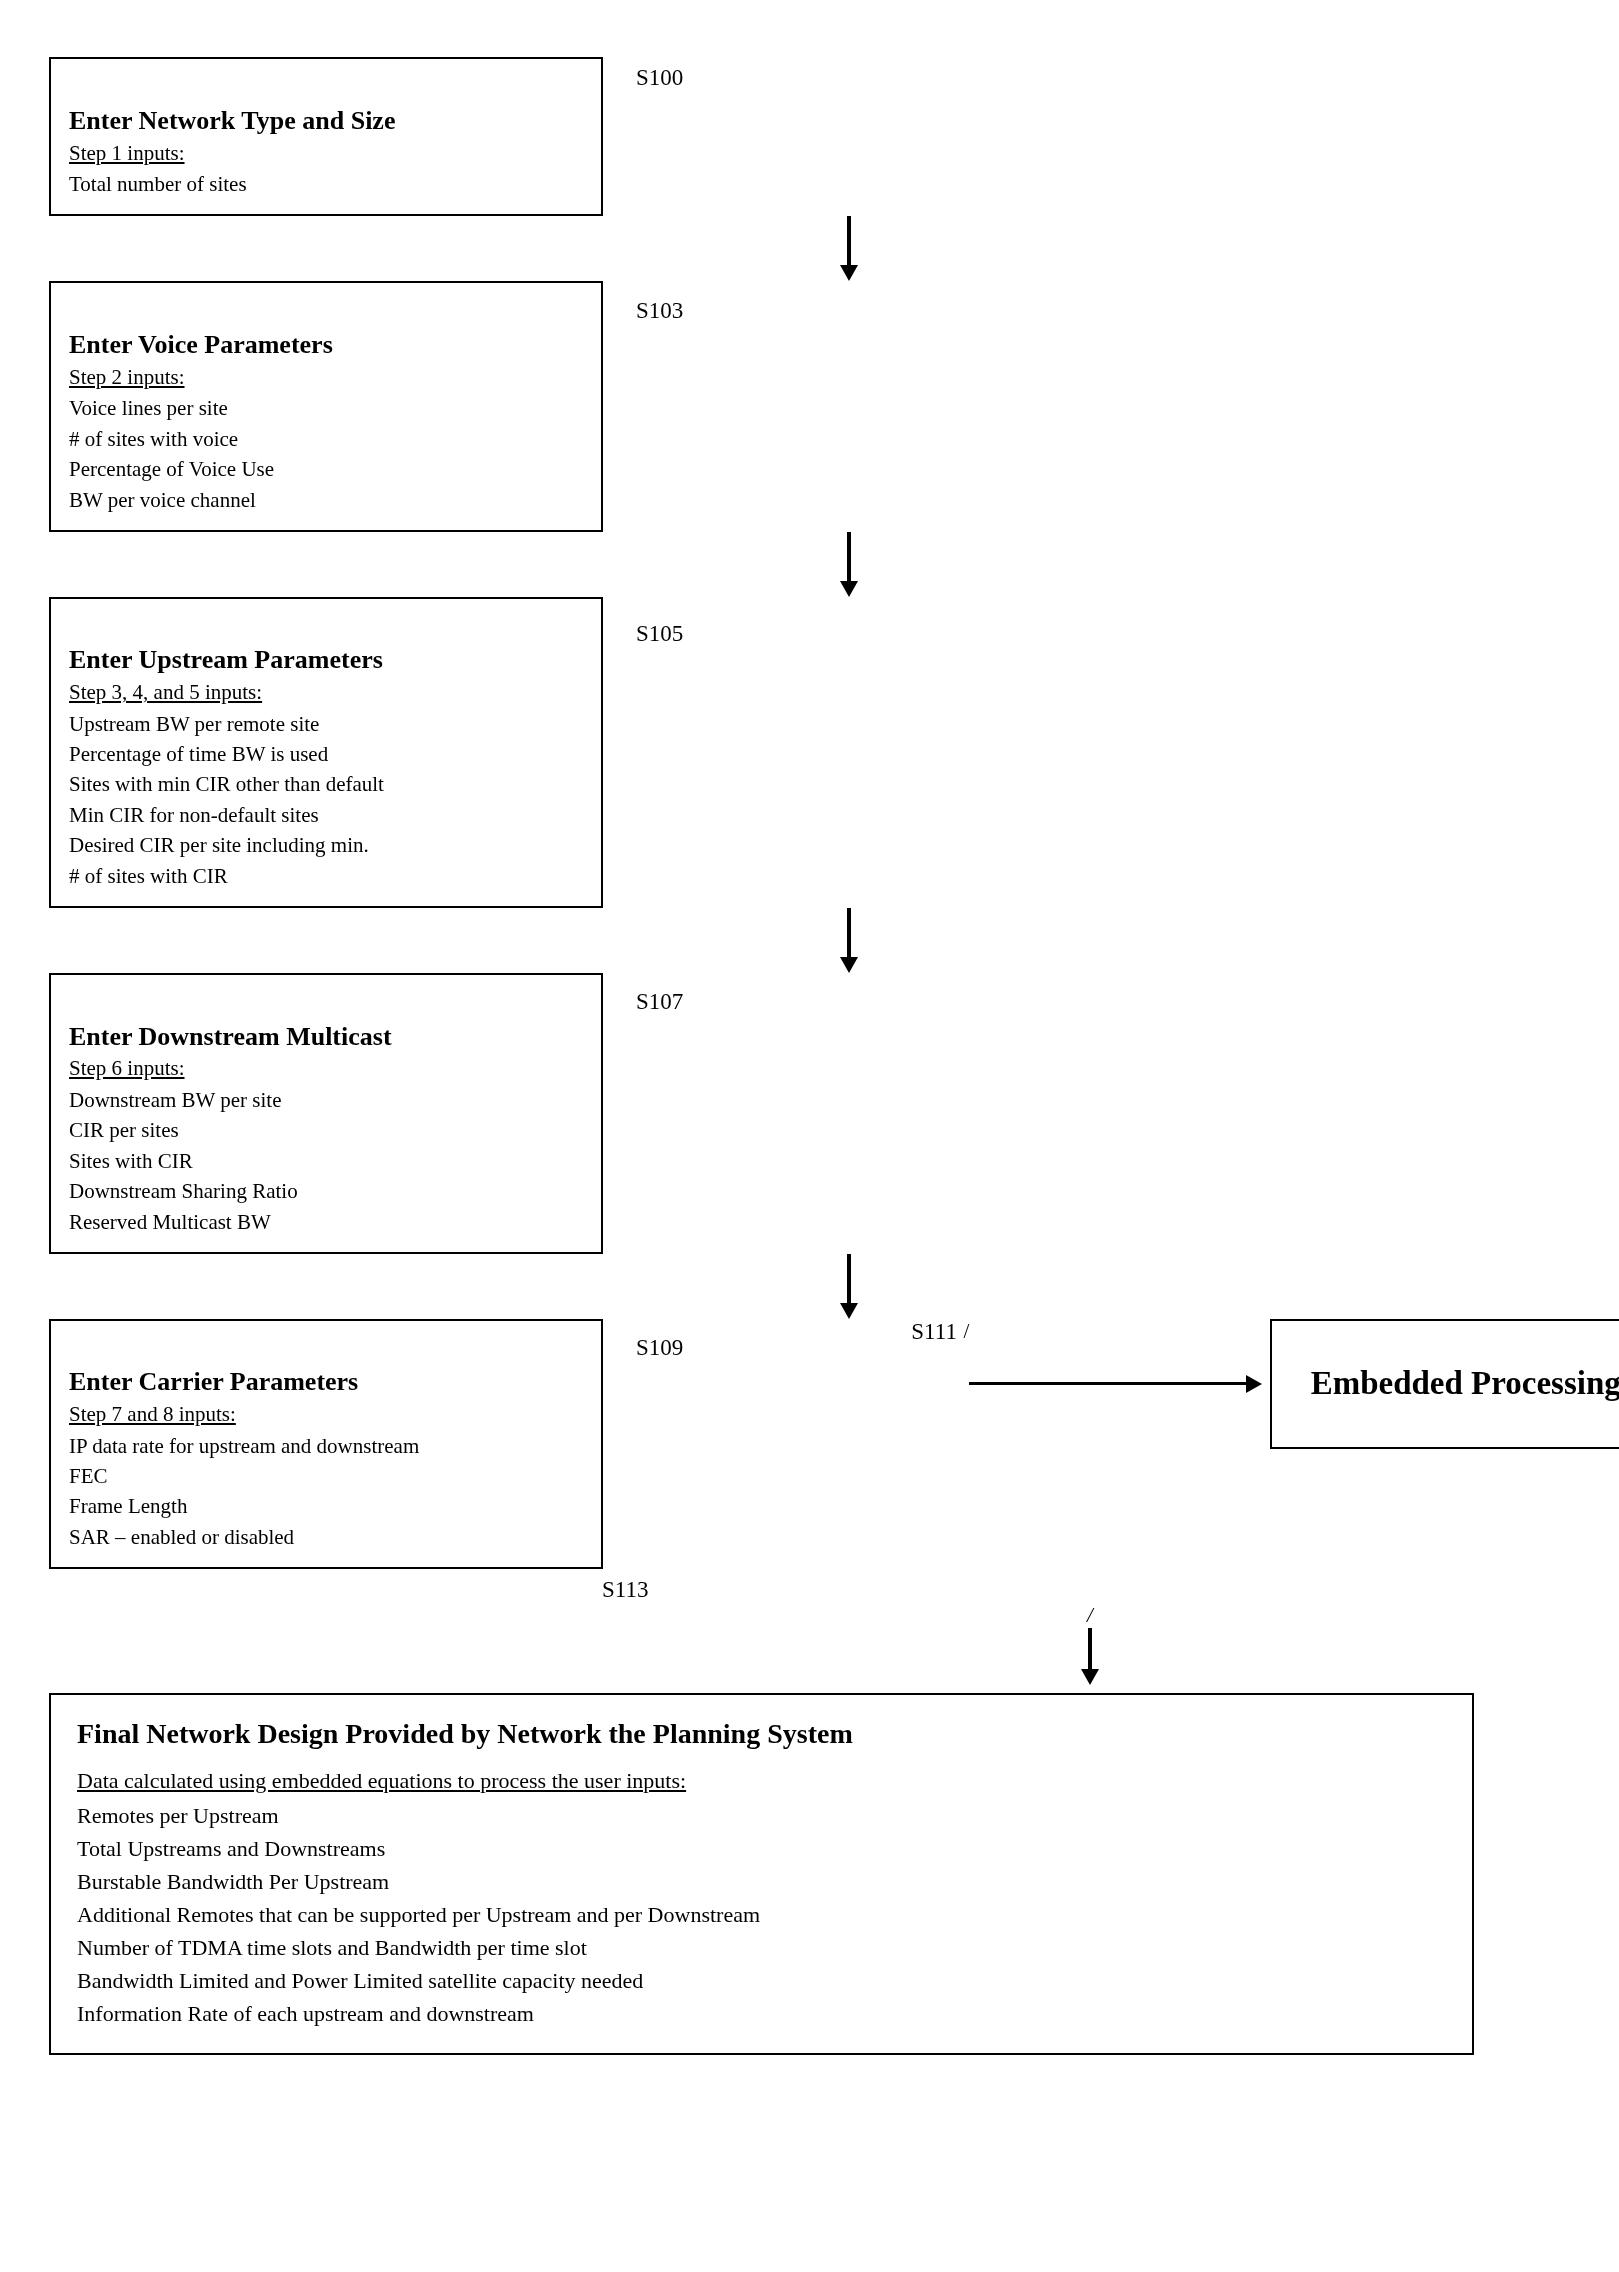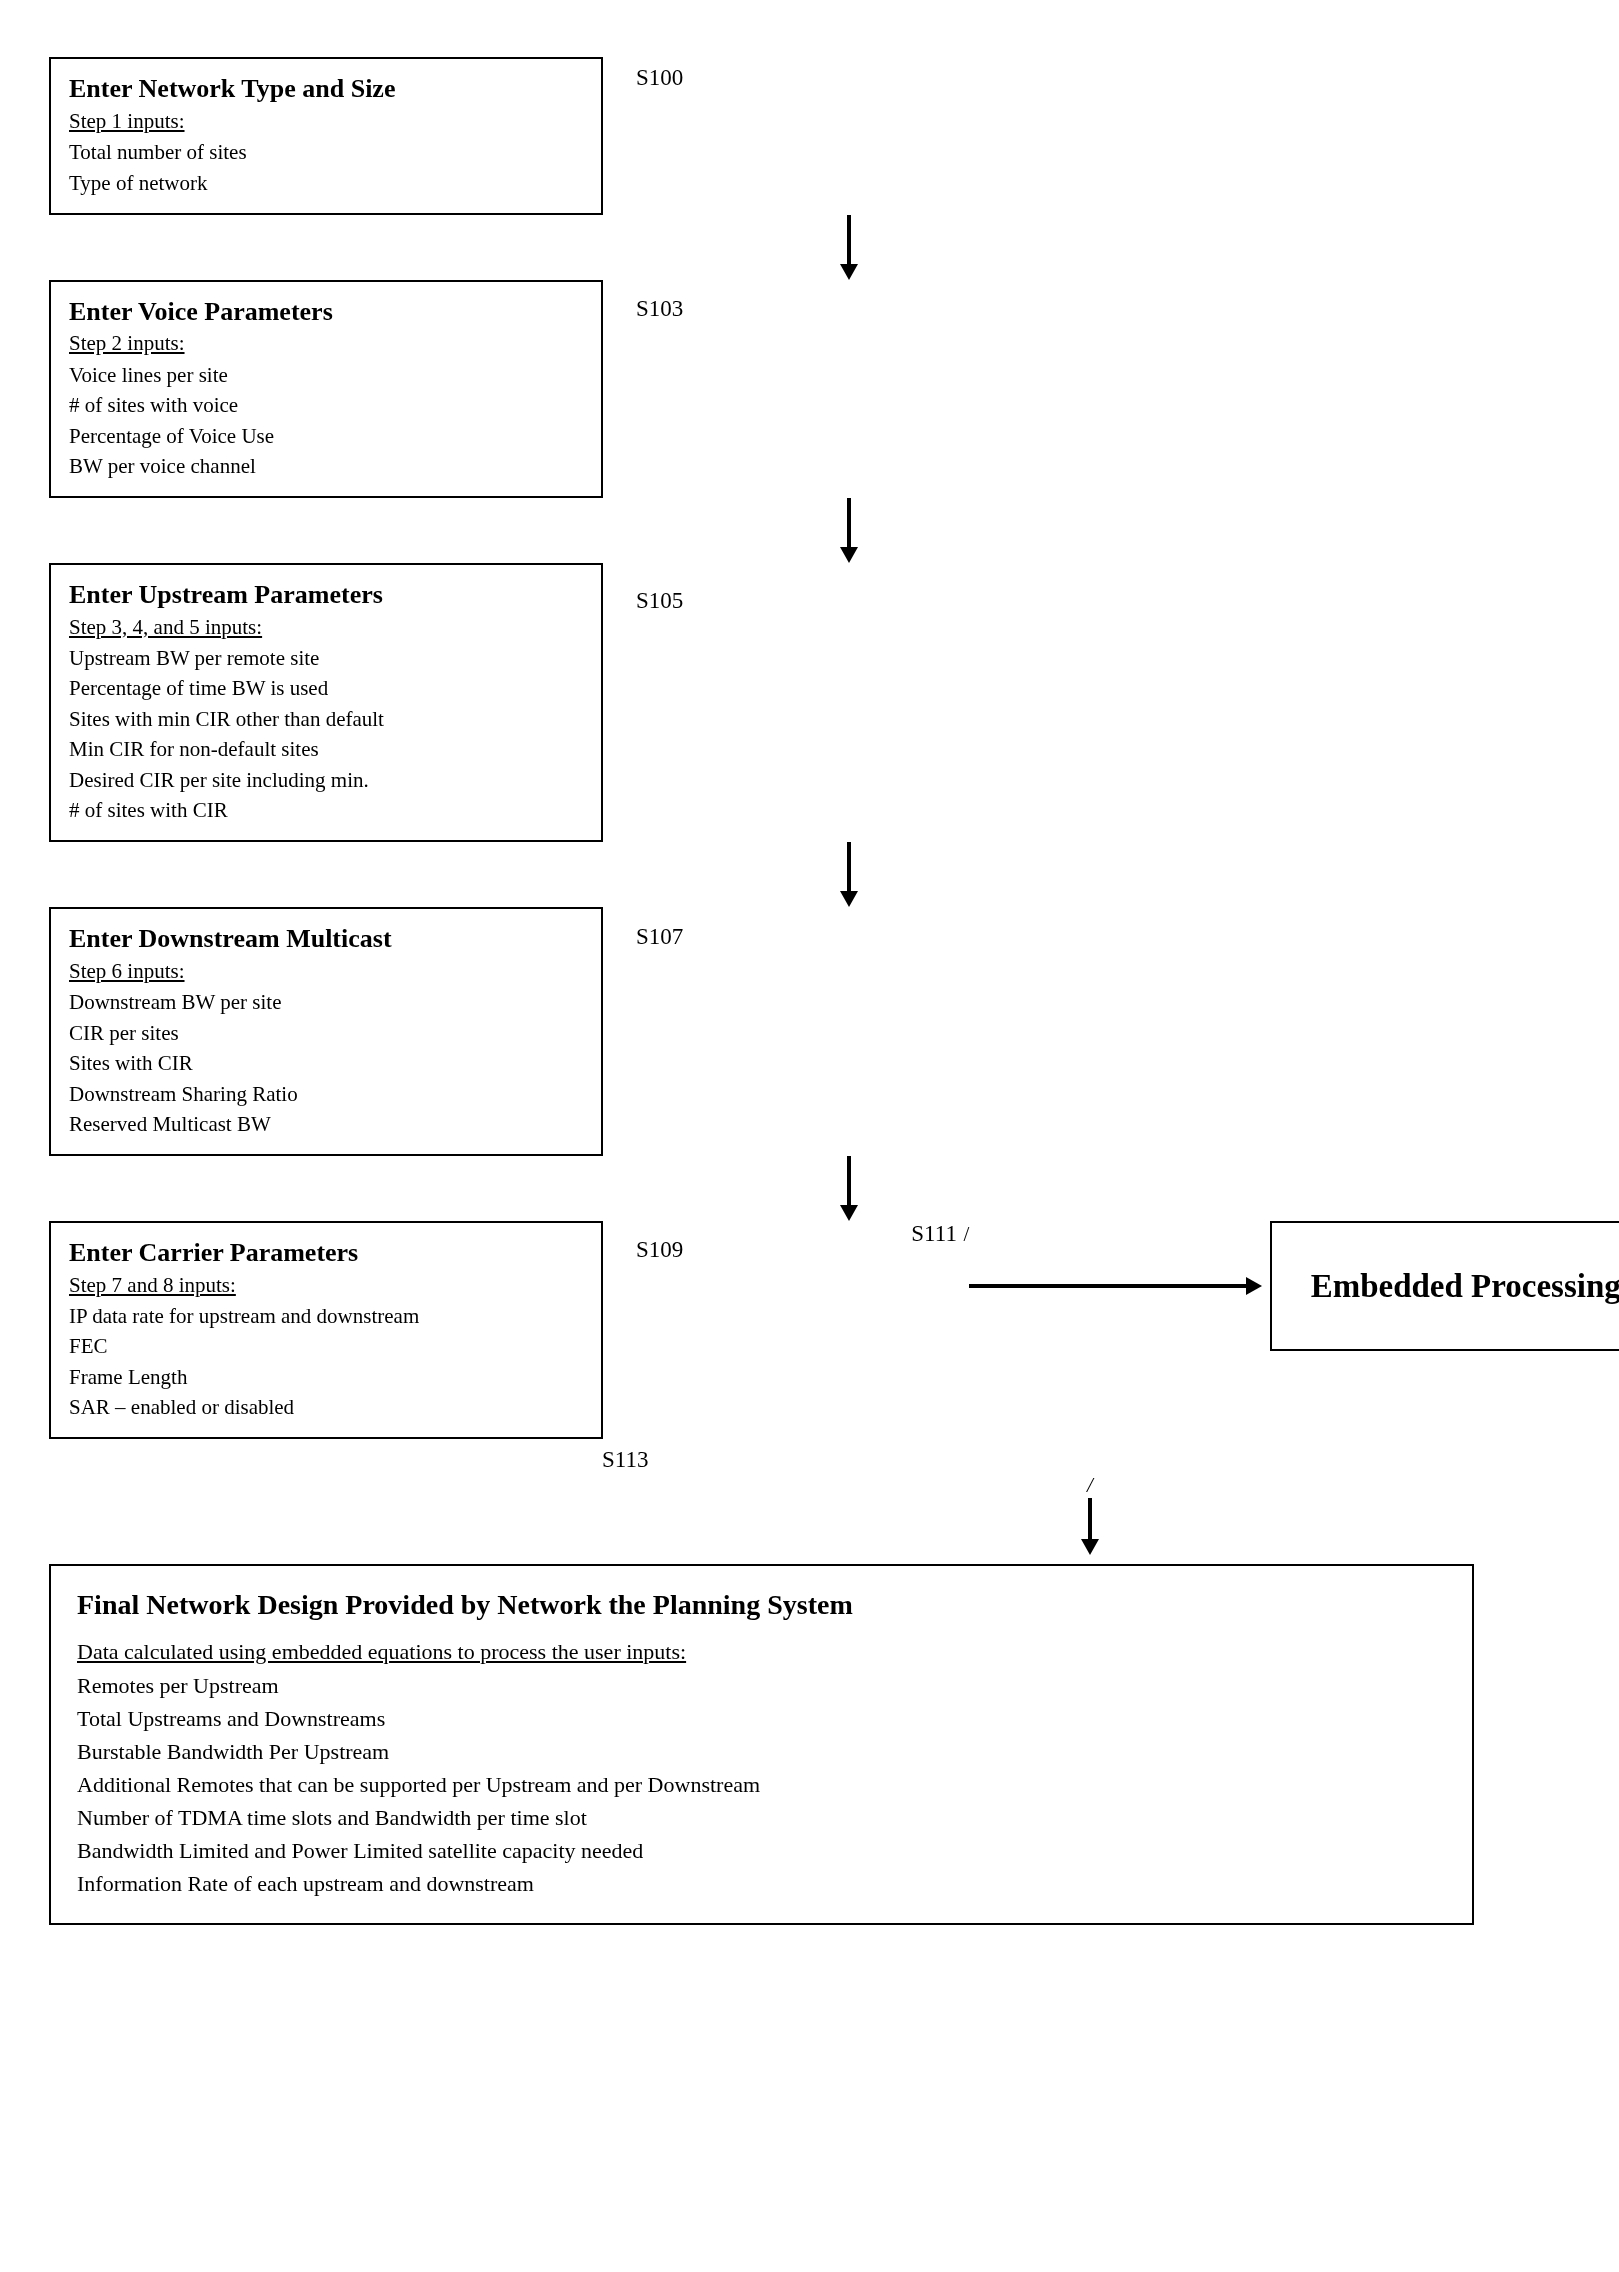--- a/index.html
+++ b/index.html
@@ -22,20 +22,21 @@
       padding: 14.7px 18px;
       width: 554px;
       background: #fff;
       position: relative;
     }
 
     .box-title {
       font-size: 26px;
       font-weight: bold;
       margin-bottom: 4.9px;
+      margin-top: 32px;
     }
 
     .box-subtitle {
       font-size: 21px;
       text-decoration: underline;
       margin-bottom: 3.3px;
     }
 
     .box-content {
       font-size: 21px;
@@ -109,21 +110,20 @@
 <body>
 
 <div class="diagram-container">
 
   <div class="flow-item" style="margin-top:24.4px;">
     <div class="box">
       <div class="box-title">Enter Network Type and Size</div>
       <div class="box-subtitle">Step 1 inputs:</div>
       <div class="box-content">
         <div>Total number of sites</div>
-        <div>Type of network</div>
       </div>
     </div>
     <div class="step-label" style="margin-top: 8.1px;">S100</div>
   </div>
 
   <div style="margin-left: 94px; display:flex; flex-direction:column; align-items:center;">
     <div style="width:3.3px; height:49px; background:#000;"></div>
     <div style="width:0;height:0;border-left:9.8px solid transparent;border-right:9.8px solid transparent;border-top:16.3px solid #000;"></div>
   </div>
 

